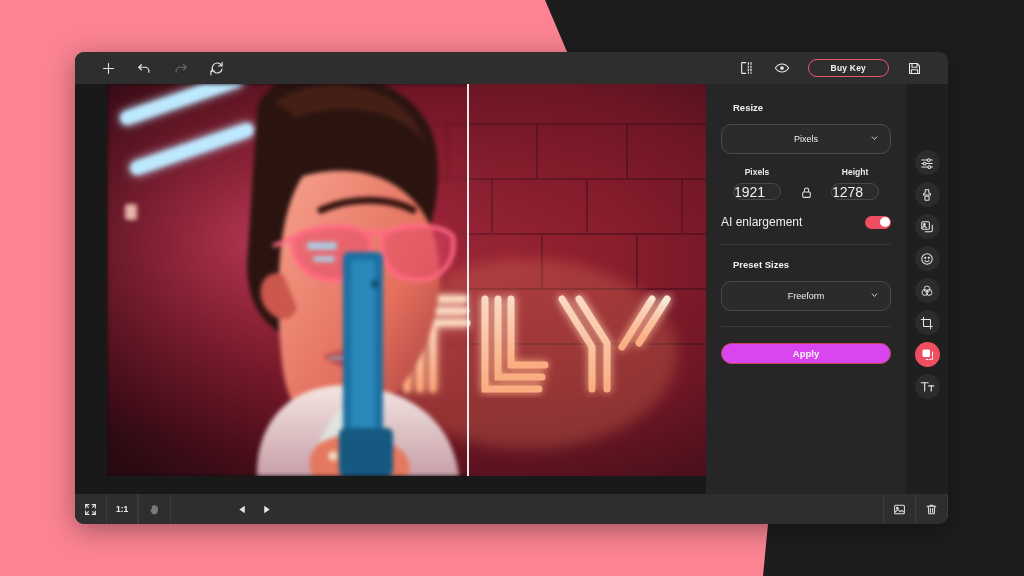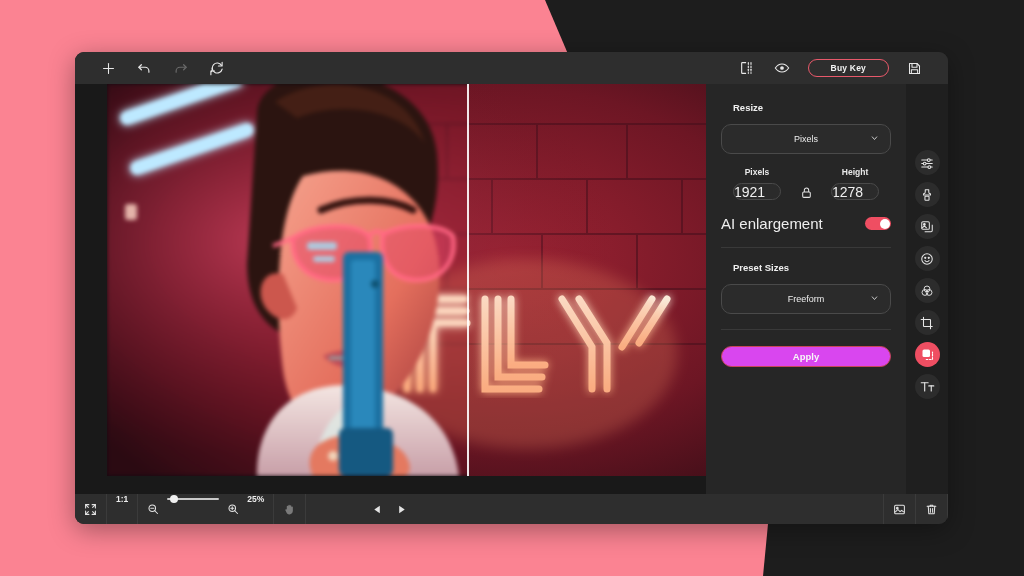--- a/index.html
+++ b/index.html
@@ -146,21 +146,21 @@
     flex: 0 0 26px;
     display: flex; align-items: center; justify-content: center;
     padding-bottom: 1px;
     color: #e4e4e4;
     cursor: pointer;
   }
   .toggle-row {
     display: flex; align-items: center; justify-content: space-between;
     margin-top: 15px;
   }
-  .toggle-label { color: #ededed; font-size: 15px; }
+  .toggle-label { color: #ededed; font-size: 12px; }
   .toggle {
     width: 26px; height: 13px;
     border-radius: 7px;
     background: #ef4e62;
     position: relative;
     cursor: pointer;
   }
   .toggle .knob {
     position: absolute; top: 1.5px; right: 1.5px;
     width: 10px; height: 10px; border-radius: 50%;
@@ -205,21 +205,21 @@
 
   
   #bottom-bar {
     height: 30px; flex: 0 0 30px;
     background: #2e2e2e;
     display: flex; align-items: center;
     color: #e4e4e4;
     font-size: 8.5px;
   }
   .bb-sep { width: 1px; height: 30px; background: #3b3b3b; }
-  .bb-group { display: flex; height: 30px; padding: 0 9px; gap: 8px; }
+  .bb-group { display: flex; align-items: center; height: 30px; padding: 0 9px; gap: 8px; }
   .bb-icon { display: flex; align-items: center; justify-content: center; color: #e4e4e4; cursor: pointer; }
   .bb-icon.muted { color: #7a7a7a; }
   .bb-text { font-size: 8.5px; font-weight: bold; color: #ededed; white-space: nowrap; }
   #zoom-slider {
     width: 52px; height: 10px;
     position: relative; cursor: pointer;
   }
   #zoom-slider .track {
     position: absolute; left: 0; right: 0; top: 50%;
     height: 1.5px; margin-top: -0.75px;
@@ -706,42 +706,20 @@
         </svg>
       </span>
     </div>
     <div class="bb-sep"></div>
 
     <div class="bb-group">
       <span class="bb-text">1:1</span>
     </div>
     <div class="bb-sep"></div>
 
-    <div class="bb-group">
-      <span class="bb-icon">
-        <svg width="12" height="12" viewBox="0 0 24 24" fill="none" stroke="currentColor" stroke-width="2.1" stroke-linecap="round">
-          <circle cx="10.5" cy="10.5" r="6.5"></circle>
-            <line x1="15.5" y1="15.5" x2="21" y2="21"></line>
-          <line x1="7.5" y1="10.5" x2="13.5" y2="10.5"></line>
-        </svg>
-      </span>
-      <span id="zoom-slider">
-        <span class="track"></span>
-        <span class="thumb"></span>
-      </span>
-      <span class="bb-icon">
-        <svg width="12" height="12" viewBox="0 0 24 24" fill="none" stroke="currentColor" stroke-width="2.1" stroke-linecap="round">
-          <circle cx="10.5" cy="10.5" r="6.5"></circle>
-            <line x1="15.5" y1="15.5" x2="21" y2="21"></line>
-          <line x1="7.5" y1="10.5" x2="13.5" y2="10.5"></line>
-            <line x1="10.5" y1="7.5" x2="10.5" y2="13.5"></line>
-        </svg>
-      </span>
-      <span class="bb-text">25%</span>
-    </div>
     <div class="bb-sep"></div>
 
     <div class="bb-group">
       <span class="bb-icon muted">
         <svg width="13" height="13" viewBox="0 0 24 24" fill="currentColor">
           <path d="M7 11 V6.5 a1.4 1.4 0 0 1 2.8 0 V11 V4.6 a1.4 1.4 0 0 1 2.8 0 V11 V5.4 a1.4 1.4 0 0 1 2.8 0 V11 V8 a1.4 1.4 0 0 1 2.8 0 v6.5 c0 4 -2.6 6.5 -6.2 6.5 c-3.6 0 -5 -2 -6 -4.4 L4.4 13.6 a1.4 1.4 0 0 1 2.2 -1.7 z"></path>
         </svg>
       </span>
     </div>
     <div class="bb-sep"></div>

